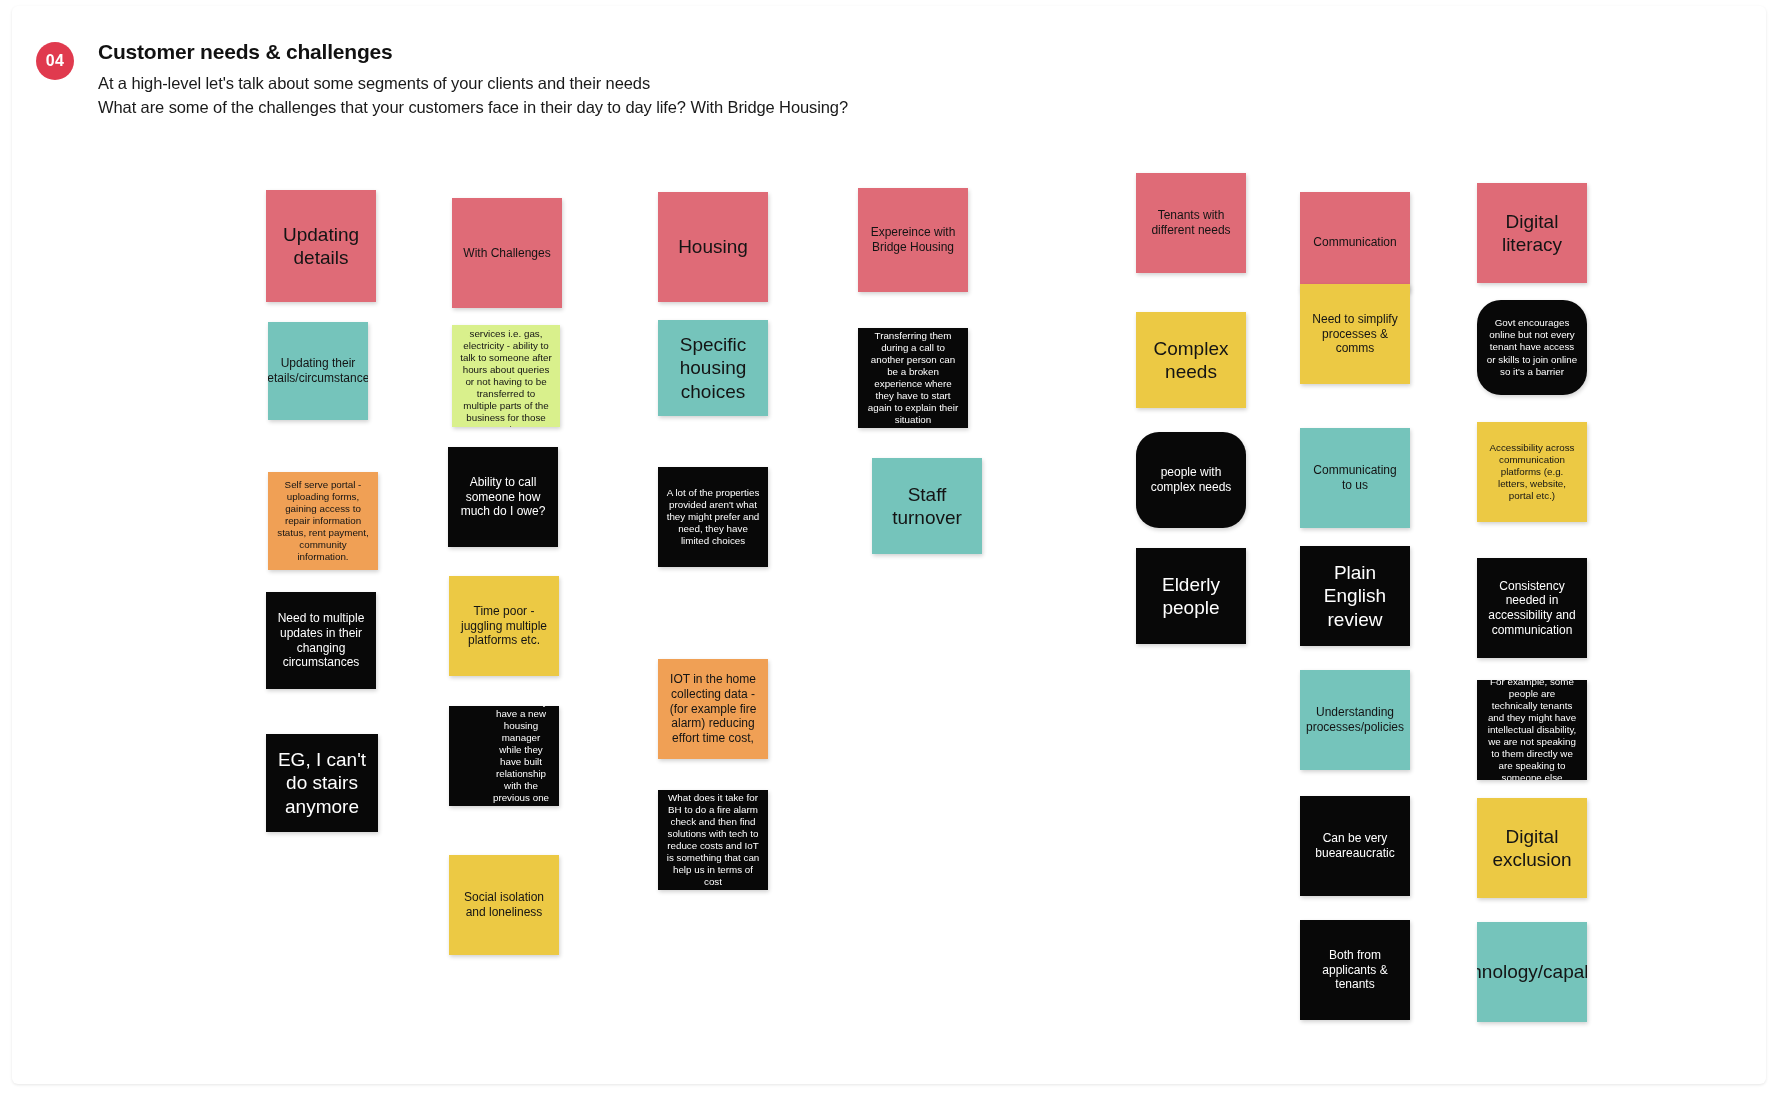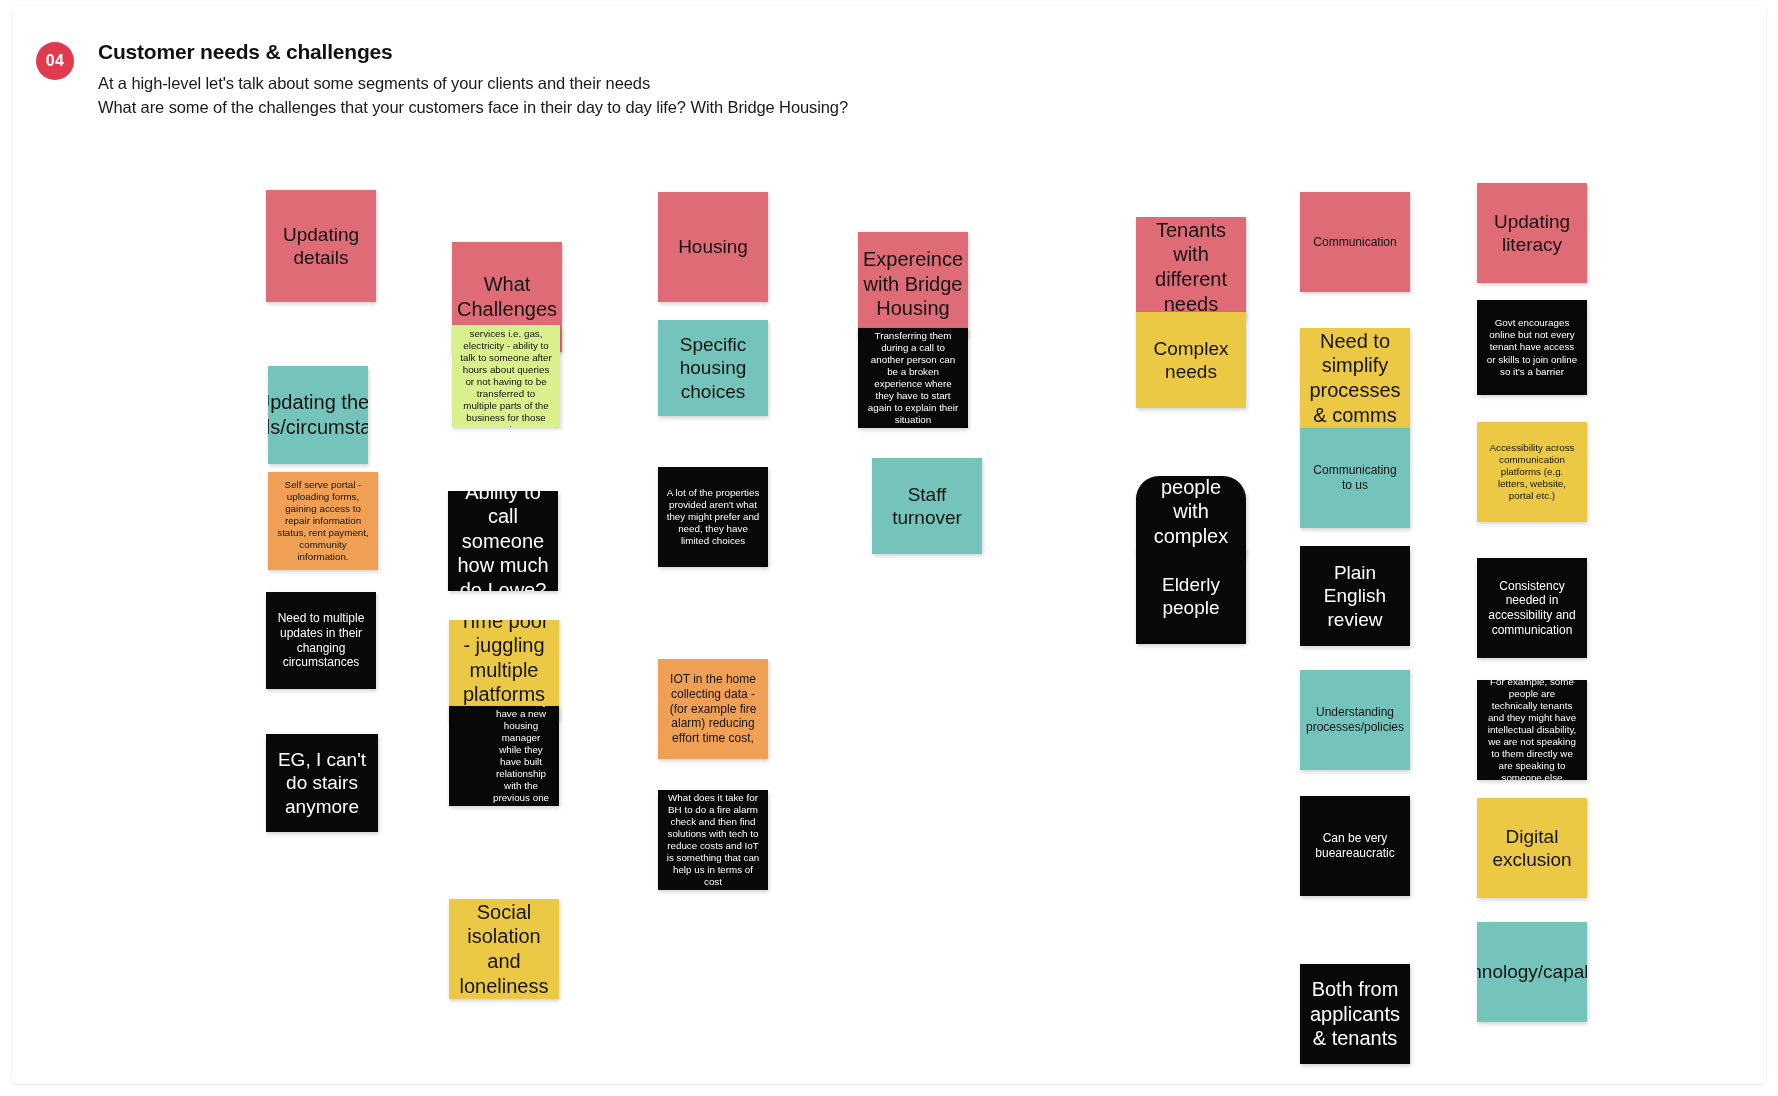--- a/index.html
+++ b/index.html
@@ -83,21 +83,21 @@
     overflow-wrap: break-word;
   }
   .c-pink   { background: #df6b77; color: #141414; }
   .c-teal   { background: #75c4bb; color: #141414; }
   .c-orange { background: #f0a055; color: #141414; }
   .c-yellow { background: #ecc944; color: #141414; }
   .c-lime   { background: #d9f08c; color: #141414; }
   .c-black  { background: #080808; color: #ffffff; }
 
   .t-lg { font-size: 19px; }
-  .t-md { font-size: 20px; margin-top: 44px; }
+  .t-md { font-size: 12px; }
   .t-sm { font-size: 12px; }
   .t-xs { font-size: 9.8px; }
 </style>
 </head>
 <body>
 
 <div id="canvas">
   <div class="board-frame"></div>
 
   <div class="header">
@@ -109,21 +109,21 @@
 
   <div id="notes-layer">
       <div>
         <div class="note c-pink t-lg" style="left: 266px; top: 190px; width: 110px; height: 112px;">Updating details</div>
         <div class="note c-teal t-md" style="left: 268px; top: 322px; width: 100px; height: 98px;">Updating their details/circumstances</div>
         <div class="note c-orange t-xs" style="left: 268px; top: 472px; width: 110px; height: 98px;">Self serve portal - uploading forms, gaining access to repair information status, rent payment, community information.</div>
         <div class="note c-black t-sm" style="left: 266px; top: 592px; width: 110px; height: 97px;">Need to multiple updates in their changing circumstances</div>
         <div class="note c-black t-lg" style="left: 266px; top: 719px; width: 112px; height: 98px; margin-top: 15px;">EG, I can't do stairs anymore</div>
       </div>
       <div>
-        <div class="note c-pink t-md" style="left: 452px; top: 198px; width: 110px; height: 110px;">What Challenges</div>
+        <div class="note c-pink t-md" style="left: 452px; top: 198px; width: 110px; height: 110px;">With Challenges</div>
         <div class="note c-lime t-xs" style="left: 452px; top: 325px; width: 108px; height: 102px;">Cost of essential services i.e. gas, electricity - ability to talk to someone after hours about queries or not having to be transferred to multiple parts of the business for those queries</div>
         <div class="note c-black t-md" style="left: 448px; top: 447px; width: 110px; height: 100px;">Ability to call someone how much do I owe?</div>
         <div class="note c-yellow t-md" style="left: 449px; top: 576px; width: 110px; height: 100px;">Time poor - juggling multiple platforms etc.</div>
         <div class="note c-black t-xs" style="left: 449px; top: 706px; width: 110px; height: 100px; padding-left: 42px;">every few months they have a new housing manager while they have built relationship with the previous one could be challenging</div>
         <div class="note c-yellow t-md" style="left: 449px; top: 855px; width: 110px; height: 100px;">Social isolation and loneliness</div>
       </div>
       <div>
         <div class="note c-pink t-lg" style="left: 658px; top: 192px; width: 110px; height: 110px;">Housing</div>
         <div class="note c-teal t-lg" style="left: 658px; top: 320px; width: 110px; height: 96px;">Specific housing choices</div>
         <div class="note c-black t-xs" style="left: 658px; top: 467px; width: 110px; height: 100px;">A lot of the properties provided aren't what they might prefer and need, they have limited choices</div>
@@ -144,22 +144,22 @@
       <div>
         <div class="note c-pink t-sm" style="left: 1300px; top: 192px; width: 110px; height: 100px;">Communication</div>
         <div class="note c-yellow t-md" style="left: 1300px; top: 284px; width: 110px; height: 100px;">Need to simplify processes &amp; comms</div>
         <div class="note c-teal t-sm" style="left: 1300px; top: 428px; width: 110px; height: 100px;">Communicating to us</div>
         <div class="note c-black t-lg" style="left: 1300px; top: 546px; width: 110px; height: 100px;">Plain English review</div>
         <div class="note c-teal t-sm" style="left: 1300px; top: 670px; width: 110px; height: 100px;">Understanding processes/policies</div>
         <div class="note c-black t-sm" style="left: 1300px; top: 796px; width: 110px; height: 100px;">Can be very bueareaucratic</div>
         <div class="note c-black t-md" style="left: 1300px; top: 920px; width: 110px; height: 100px;">Both from applicants &amp; tenants</div>
       </div>
       <div>
-        <div class="note c-pink t-lg" style="left: 1477px; top: 183px; width: 110px; height: 100px;">Updating literacy</div>
-        <div class="note c-black t-xs" style="left: 1477px; top: 300px; width: 110px; height: 95px;">Govt encourages online but not every tenant have access or skills to join online so it's a barrier</div>
+        <div class="note c-pink t-lg" style="left: 1477px; top: 183px; width: 110px; height: 100px;">Digital literacy</div>
+        <div class="note c-black t-xs" style="left: 1477px; top: 300px; width: 110px; height: 95px; border-radius: 24px;">Govt encourages online but not every tenant have access or skills to join online so it's a barrier</div>
         <div class="note c-yellow t-xs" style="left: 1477px; top: 422px; width: 110px; height: 100px;">Accessibility across communication platforms (e.g. letters, website, portal etc.)</div>
         <div class="note c-black t-sm" style="left: 1477px; top: 558px; width: 110px; height: 100px;">Consistency needed in accessibility and communication</div>
         <div class="note c-black t-xs" style="left: 1477px; top: 680px; width: 110px; height: 100px;">For example, some people are technically tenants and they might have intellectual disability, we are not speaking to them directly we are speaking to someone else</div>
         <div class="note c-yellow t-lg" style="left: 1477px; top: 798px; width: 110px; height: 100px;">Digital exclusion</div>
         <div class="note c-teal t-lg" style="left: 1477px; top: 922px; width: 110px; height: 100px;">Technology/capability</div>
       </div>
     </div>
 </div>
 
 </body></html>

